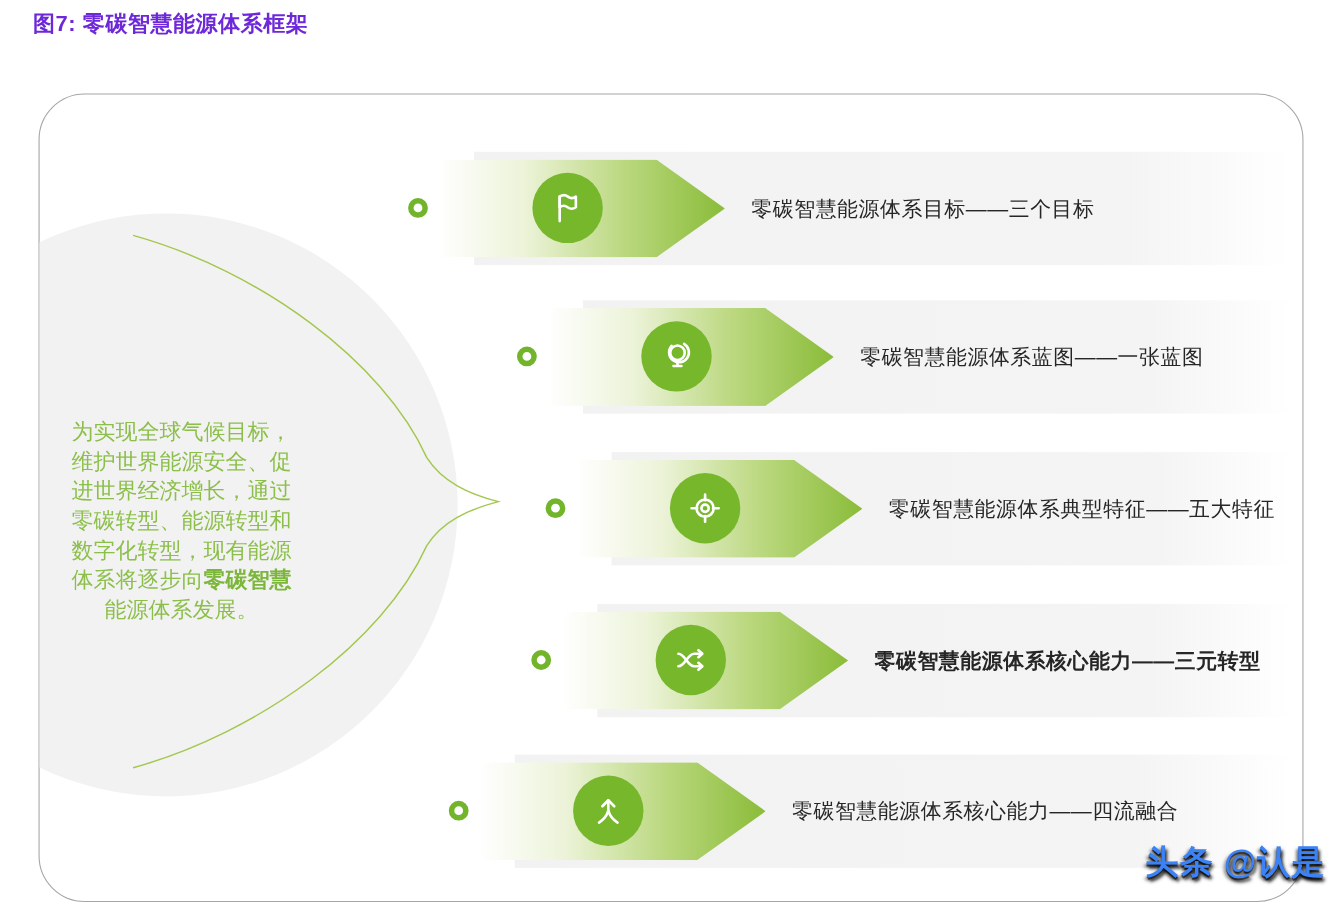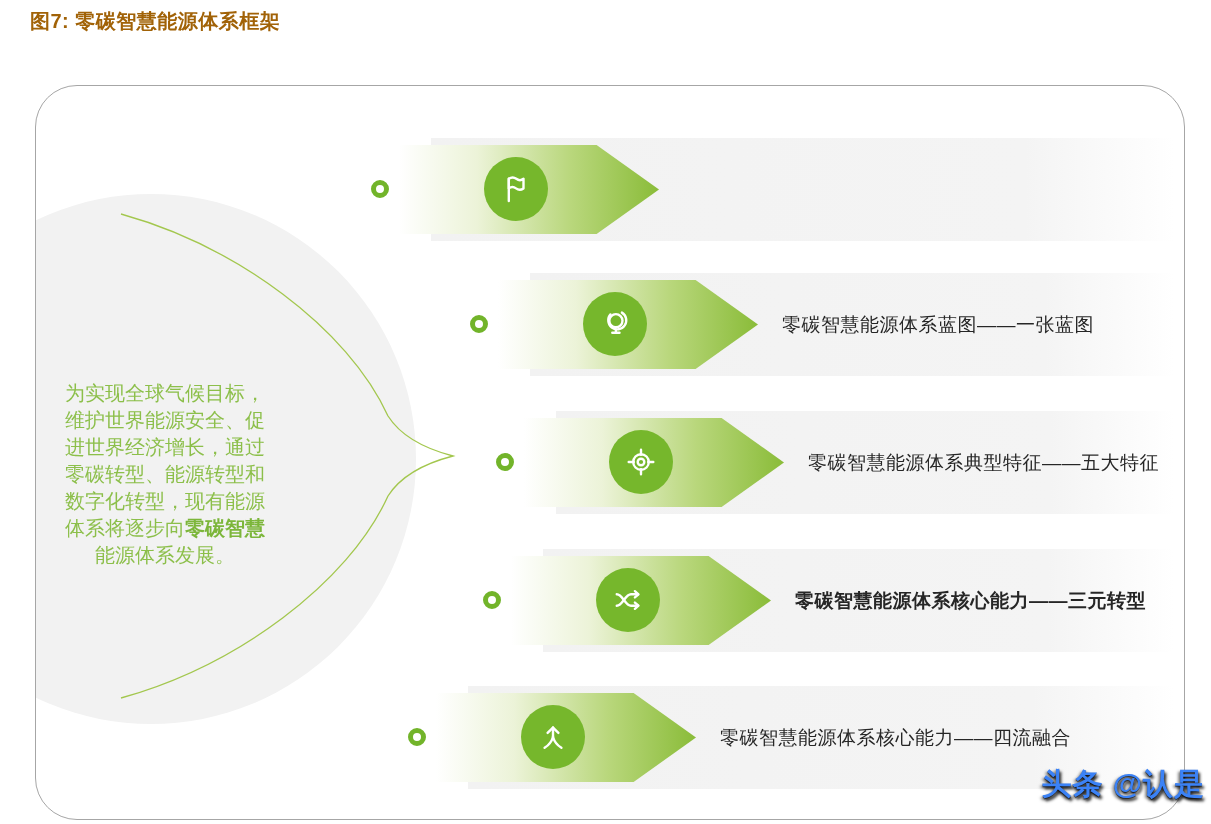--- a/index.html
+++ b/index.html
@@ -3,21 +3,21 @@
 <meta charset="utf-8">
 <style>
   html,body{margin:0;padding:0;}
   body{
     width:1211px;height:824px;position:relative;overflow:hidden;
     background:#ffffff;
     font-family:"Liberation Sans","DejaVu Sans",sans-serif;
   }
   .fig-title{
     position:absolute;left:30px;top:8px;
-    font-size:20px;font-weight:bold;color:#a16207;letter-spacing:.5px;
+    font-size:20px;font-weight:bold;color:#6d28d9;letter-spacing:.5px;
   }
   .frame{
     position:absolute;left:35px;top:85px;width:1148px;height:733px;
     border:1px solid #a6a6a6;border-radius:42px;background:#fff;overflow:hidden;
   }
   .big-circle{
     position:absolute;left:-150px;top:108px;width:530px;height:530px;
     border-radius:50%;background:#f2f2f2;
   }
   .circle-note{
@@ -86,20 +86,21 @@
   <div class="row r1">
     <div class="band"></div>
     <div class="arrow"></div>
     <div class="ring"></div>
     <div class="icon-circle">
       <svg width="36" height="36" viewBox="0 0 24 24">
         <path d="M7.2 20 V5.2"></path>
         <path d="M7.2 5.2 q2.6 -1.8 5 0 t4.8 0 v6.4 q-2.6 1.8 -5 0 t-4.8 0 z"></path>
       </svg>
     </div>
+    <div class="label">零碳智慧能源体系目标——三个目标</div>
   </div>
 
   <div class="row r2">
     <div class="band"></div>
     <div class="arrow"></div>
     <div class="ring"></div>
     <div class="icon-circle">
       <svg width="36" height="36" viewBox="0 0 24 24">
         <circle cx="12.6" cy="9.8" r="4.4"></circle>
         <path d="M9 5.6 A 6 6 0 1 0 16.6 4.4"></path>

